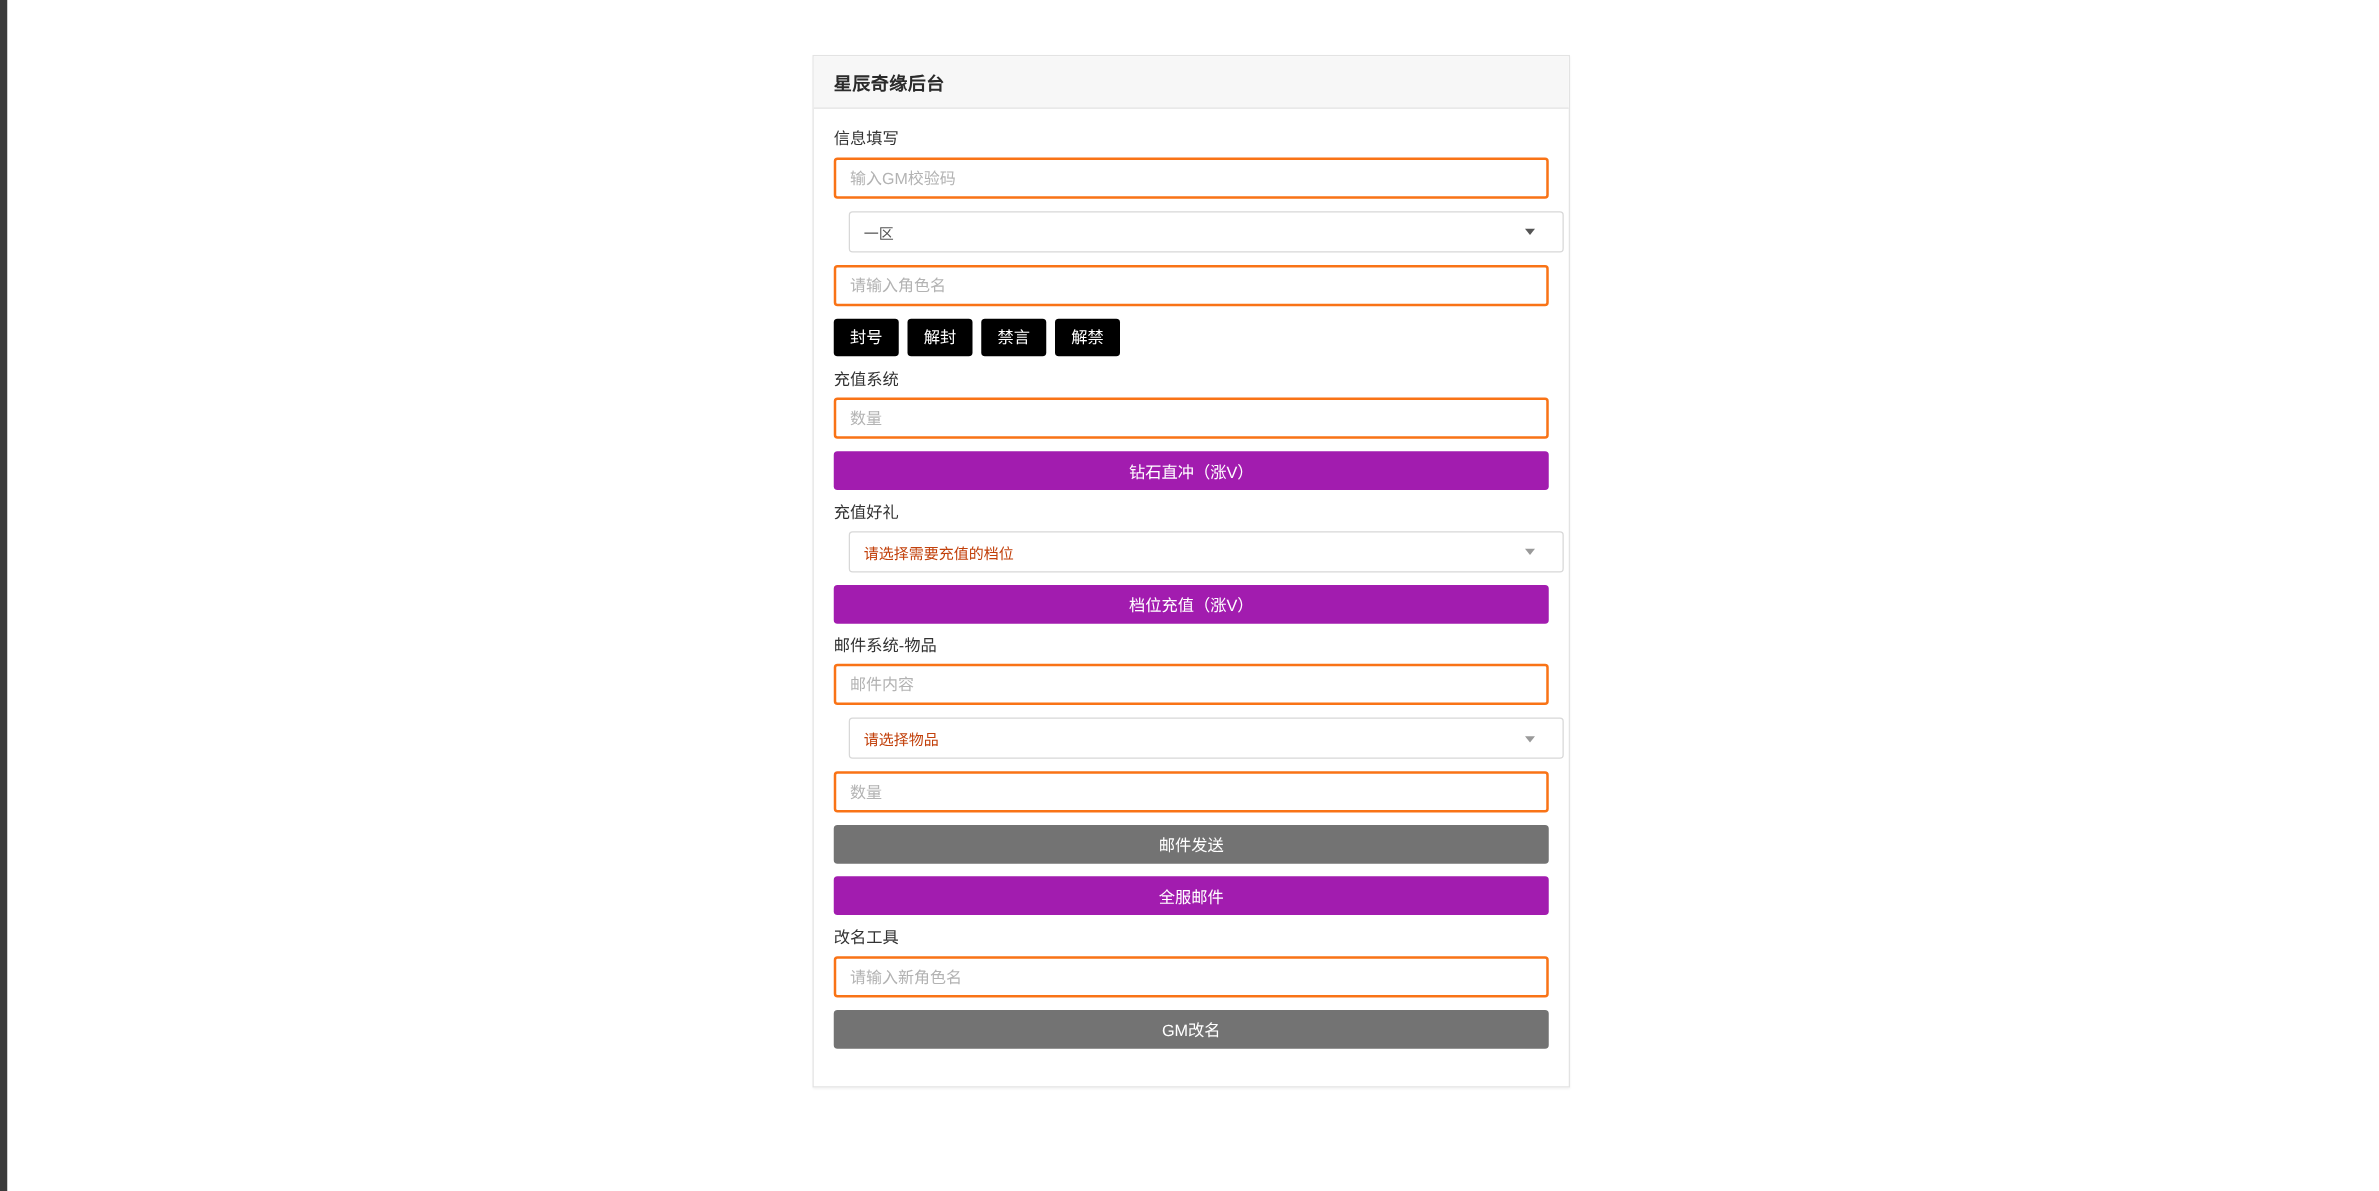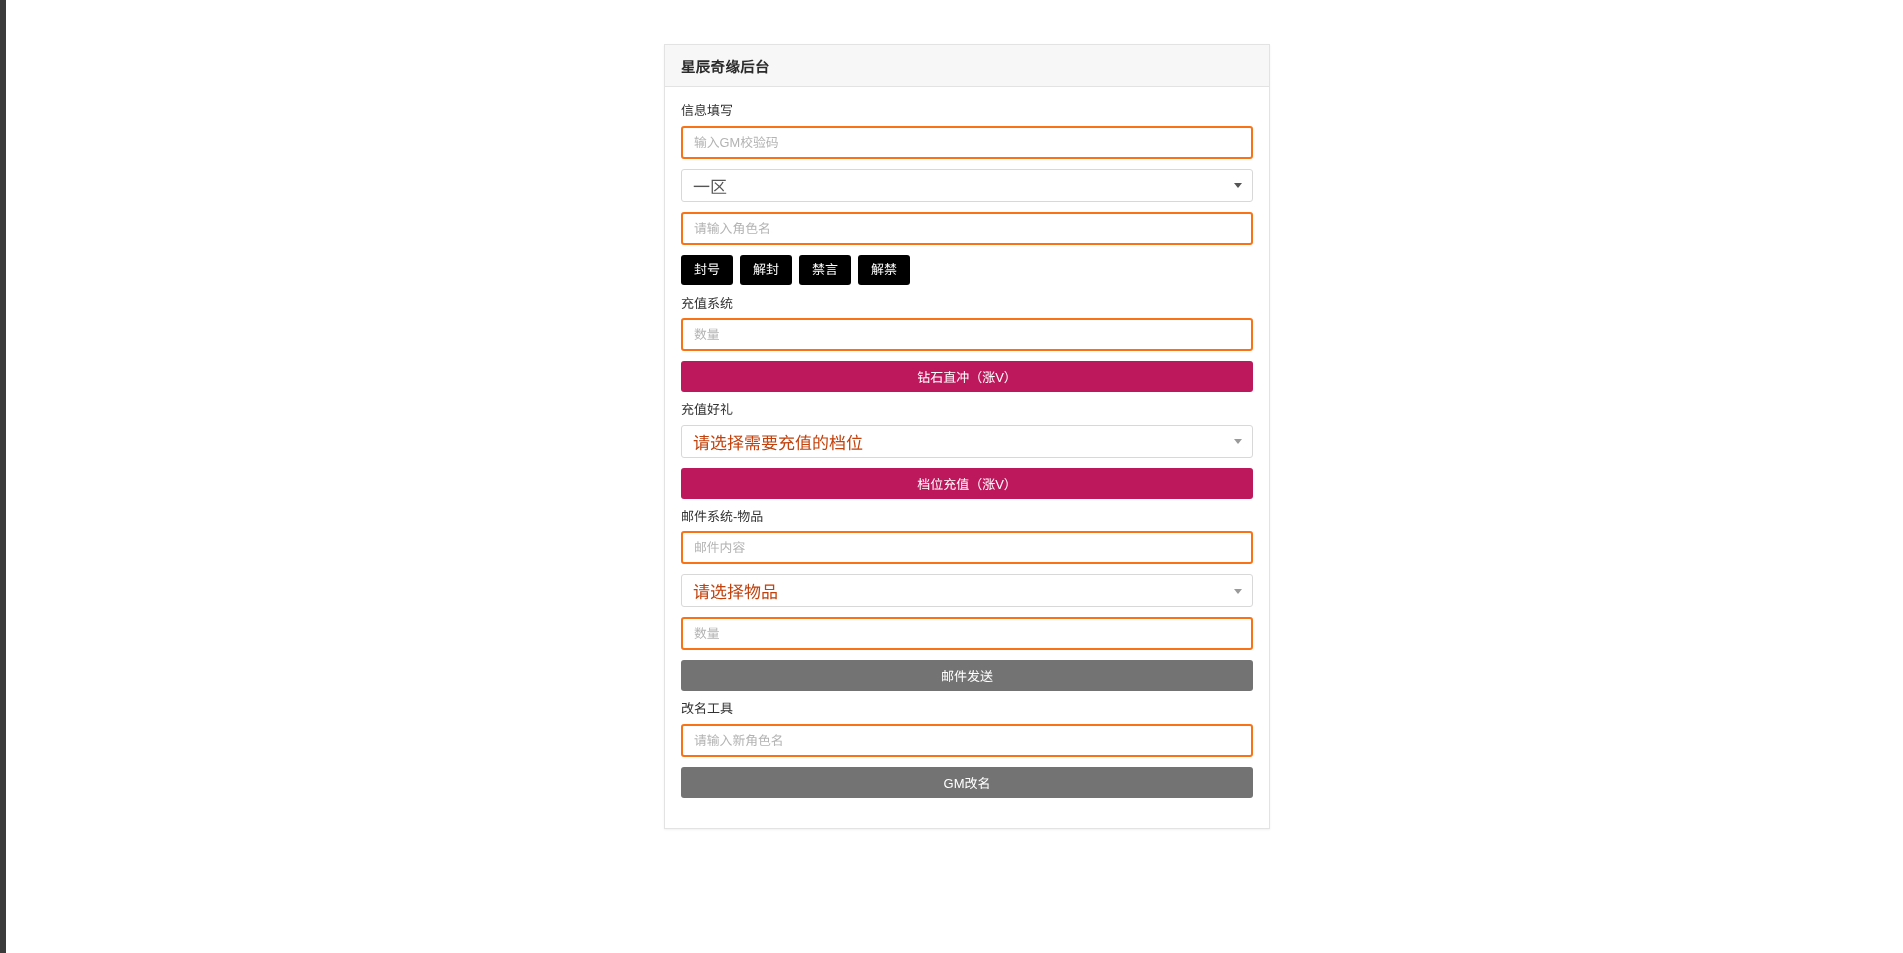--- a/index.html
+++ b/index.html
@@ -26,21 +26,21 @@
   .page-bg {
     position: absolute;
     left: 6px;
     top: 0;
     width: 1897px;
     height: 953px;
     background: #ffffff;
   }
   .panel {
     position: absolute;
-    left: 664px;
+    left: 650px;
     top: 44px;
     width: 604px;
     background: #ffffff;
     border: 1px solid #e3e3e3;
     box-shadow: 0 1px 2px rgba(0,0,0,0.06);
   }
   .panel-header {
     height: 42px;
     background: #f7f7f7;
     border-bottom: 1px solid #e3e3e3;
@@ -92,22 +92,23 @@
   .select-box {
     display: flex;
     align-items: center;
     width: 100%;
     height: 33px;
     box-sizing: border-box;
     border: 1px solid #d8d8d8;
     border-radius: 3px;
     background: #ffffff;
     padding: 0 28px 0 11px;
-    font-size: 17px;
+    font-size: 12px;
     color: #555;
+    margin-left: 12px;
   }
   .select-box.placeholder-text { color: #c2410c; }
   .caret {
     position: absolute;
     right: 11px;
     top: 50%;
     margin-top: -2px;
     width: 0;
     height: 0;
     border-left: 4px solid transparent;
@@ -142,21 +143,21 @@
     border: none;
     border-radius: 3px;
     color: #ffffff;
     font-size: 13px;
     font-family: "Liberation Sans", sans-serif;
     cursor: pointer;
     margin-bottom: 10px;
     text-align: center;
     line-height: 31px;
   }
-  .btn-red { background: #be185d; }
+  .btn-red { background: #a21caf; }
   .btn-blue { background: #737373; }
 </style>
 </head>
 <body>
 
 <div class="edge-strip"></div>
 <div class="page-bg"></div>
 
 <div class="panel">
 
@@ -205,20 +206,21 @@
     <input class="field" type="text" placeholder="邮件内容" style="">
 
     <div class="select-wrap">
       <div class="select-box placeholder-text">请选择物品</div>
       <span class="caret light"></span>
     </div>
 
     <input class="field" type="text" placeholder="数量" style="">
 
     <button class="btn-block btn-blue">邮件发送</button>
+    <button class="btn-block btn-red">全服邮件</button>
 
     <div class="section-label">改名工具</div>
 
     <input class="field" type="text" placeholder="请输入新角色名" style="">
 
     <button class="btn-block btn-blue">GM改名</button>
 
   </div>
 </div>
 

